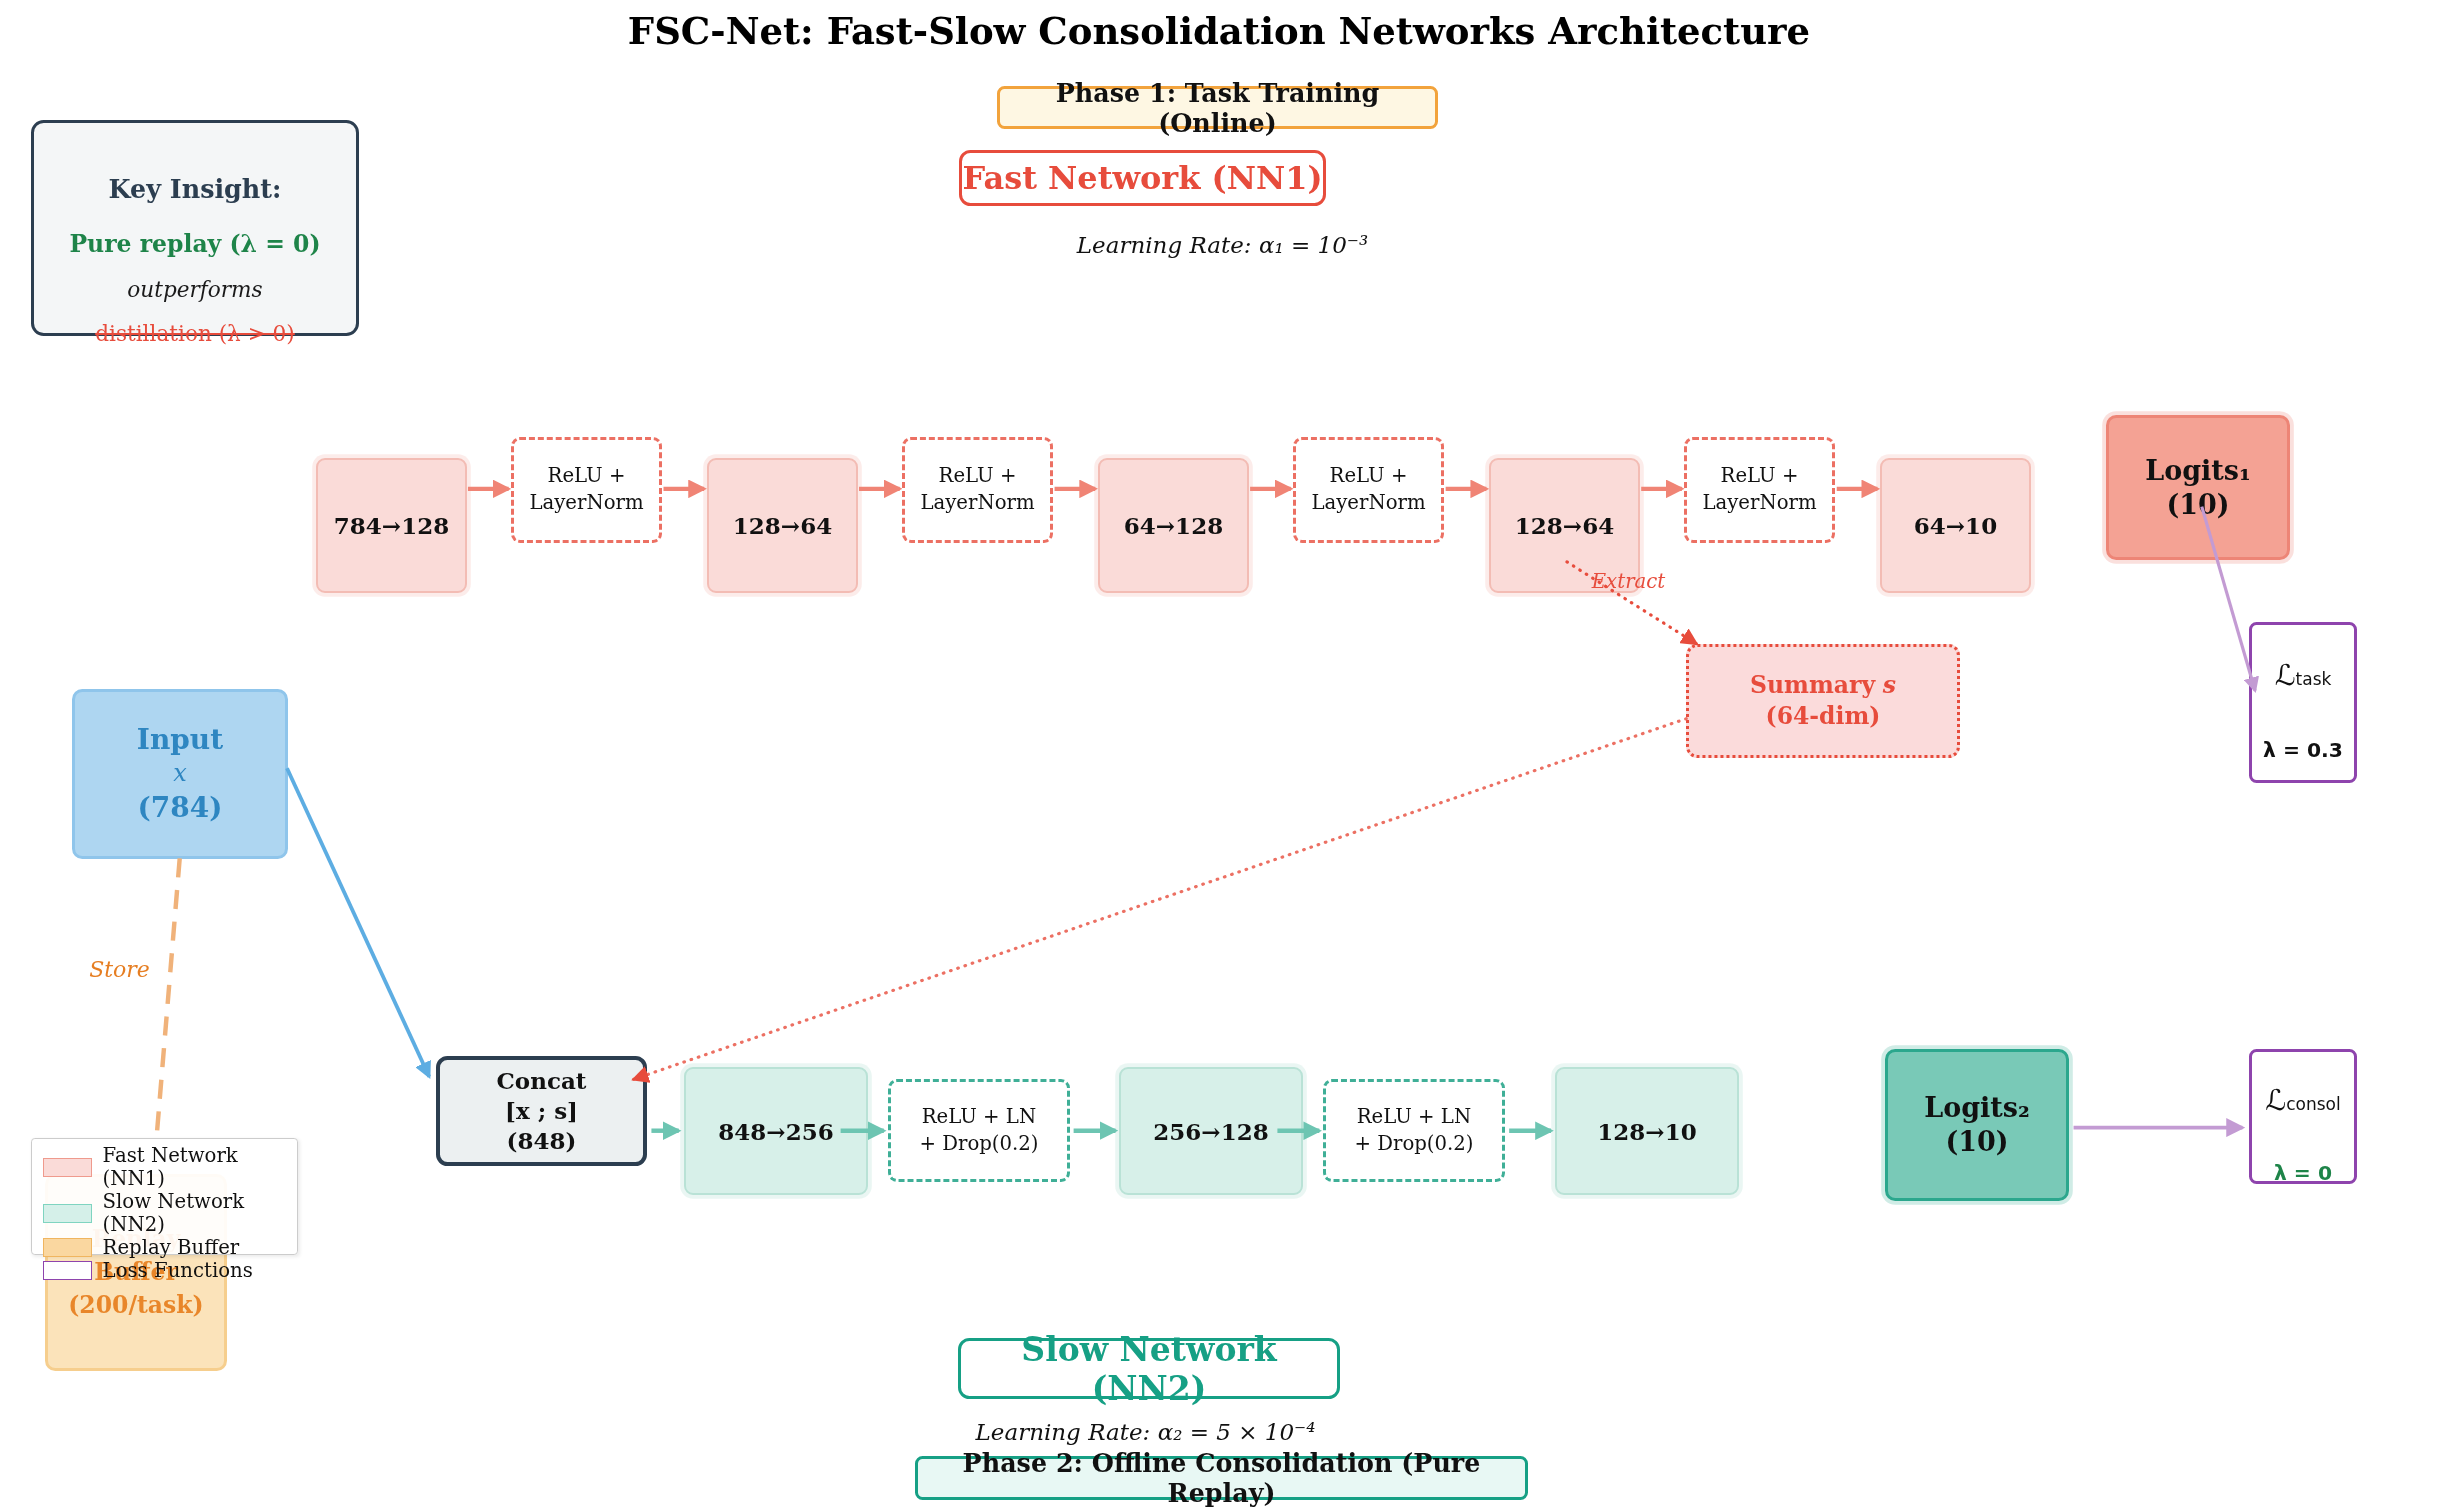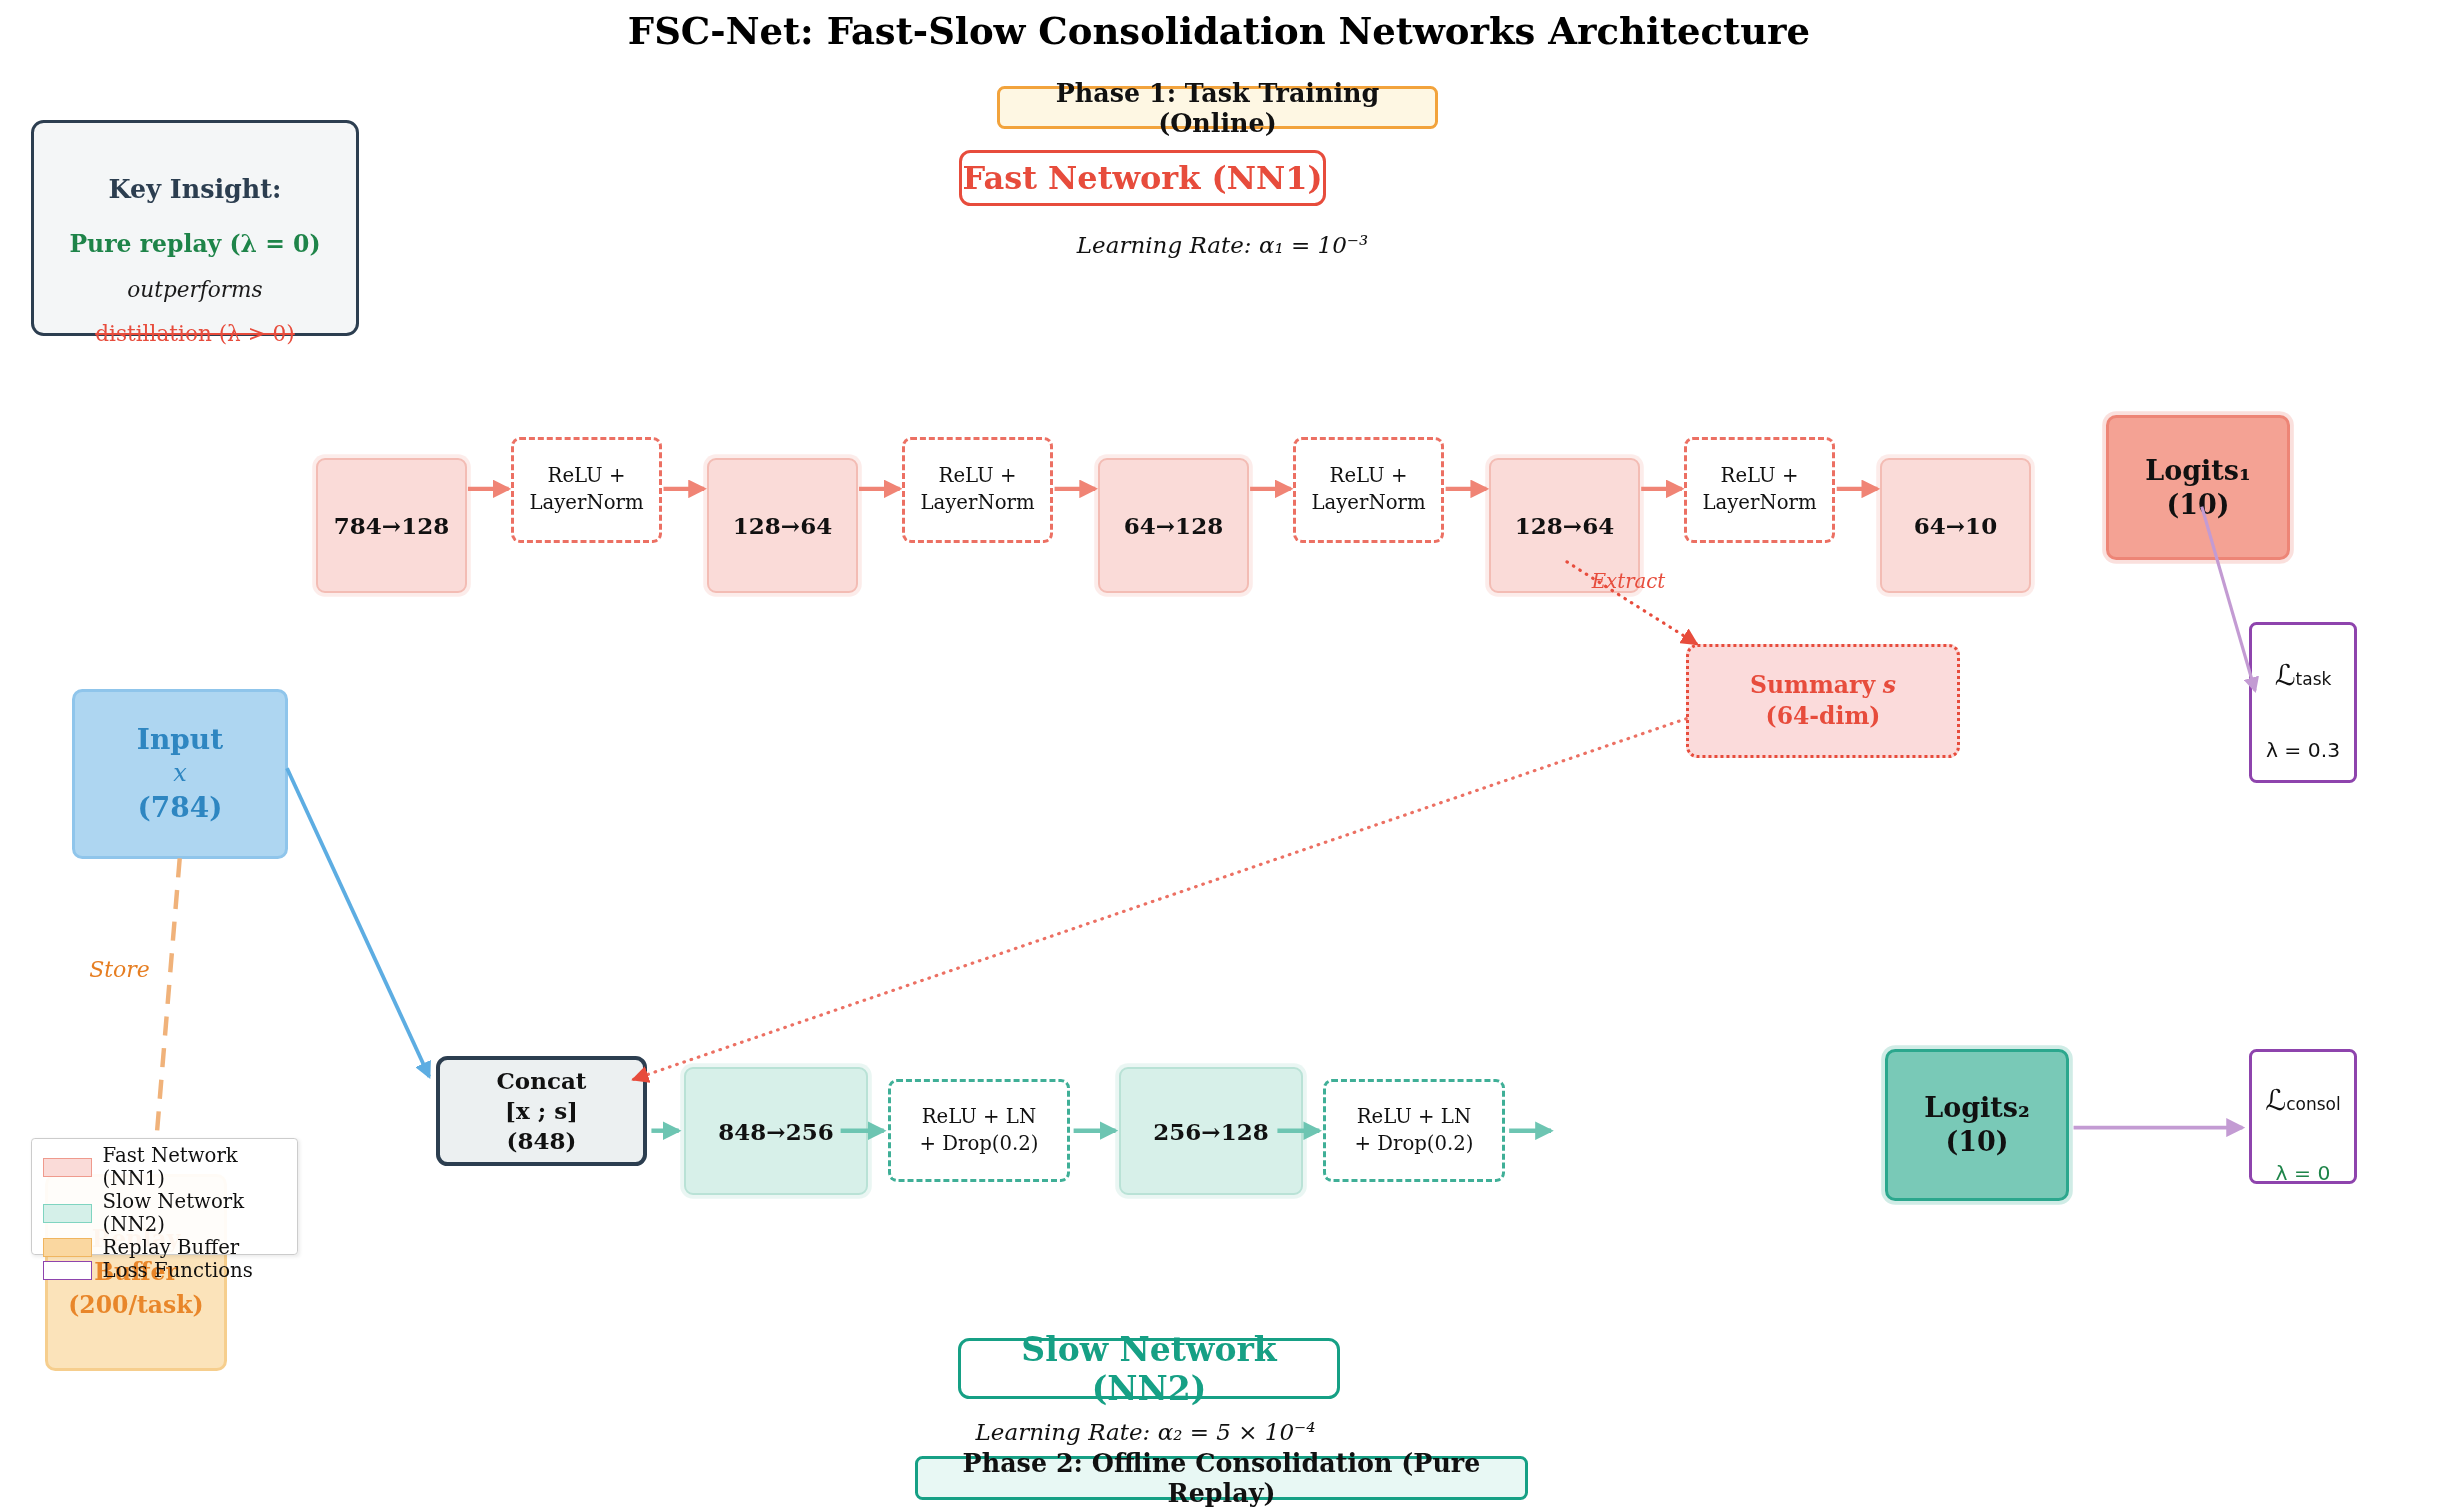--- a/index.html
+++ b/index.html
@@ -50,21 +50,21 @@
            background:#FBDBDB;color:#E74C3C;font-size:23.5px;font-weight:bold;line-height:1.3;}
   .sum-var{font-style:italic;margin-left:7.6px;}
   .extract-lbl{left:1568px;top:570px;width:121px;text-align:center;font-size:19.7px;font-style:italic;color:#E74C3C;}
 
   .lossbox{width:108px;border:3.8px solid #8E44AD;border-radius:7.6px;background:#fff;}
   .losstask{left:2249px;top:622px;height:161px;}
   .lossconsol{left:2249px;top:1049px;height:135px;}
   .loss-symbol{position:absolute;left:0;right:0;text-align:center;font-family:"DejaVu Sans",sans-serif;}
   .scriptL{font-size:29px;font-style:italic;}
   .loss-sub{font-size:17px;}
-  .loss-lambda{position:absolute;left:0;right:0;text-align:center;font-family:"DejaVu Sans",sans-serif;font-size:20.3px;}
+  .loss-lambda{position:absolute;left:0;right:0;text-align:center;font-family:"DejaVu Sans",sans-serif;font-size:20.3px;font-weight:bold;}
   .lam-task{top:113px;color:#111;}
   .lam-consol{top:109px;color:#1E8449;}
   .sym-task{top:33px;}
   .sym-consol{top:30.5px;}
 
   .inputbox{left:72px;top:689px;width:216px;height:170px;background:#AED6F1;border:3.2px solid #8FC5EB;
             border-radius:10.2px;color:#2E86C1;line-height:1.3;}
   .in1{font-size:28px;font-weight:bold;}
   .in2{font-size:24px;font-style:italic;}
   .in3{font-size:28px;font-weight:bold;}
@@ -206,20 +206,23 @@
       <span>ReLU + LN</span>
       <span>+ Drop(0.2)</span>
     </div>
   <div class="abs center ssolid srow" style="left:1119px;">
       <span>256→128</span>
     </div>
   <div class="abs center sdash srowd" style="left:1323px;">
       <span>ReLU + LN</span>
       <span>+ Drop(0.2)</span>
     </div>
+  <div class="abs center ssolid srow" style="left:1555px;">
+      <span>128→10</span>
+    </div>
 
   <div class="abs center logits2">
     <span>Logits₂</span>
     <span>(10)</span>
   </div>
 
   <div class="abs lossbox lossconsol">
     <div class="loss-symbol sym-consol"><span class="scriptL">ℒ</span><span class="loss-sub">consol</span></div>
     <div class="loss-lambda lam-consol">λ = 0</div>
   </div>

